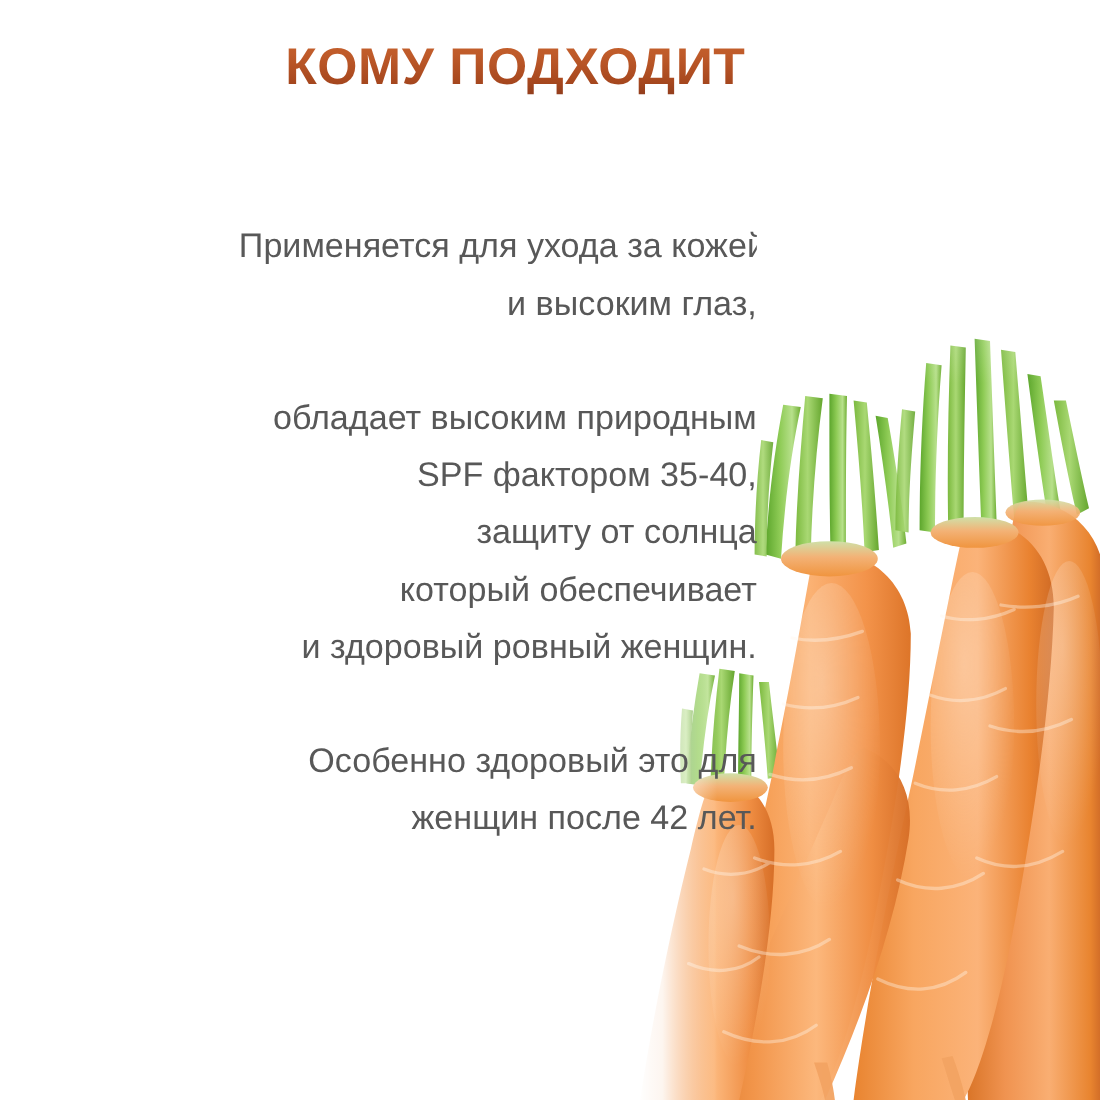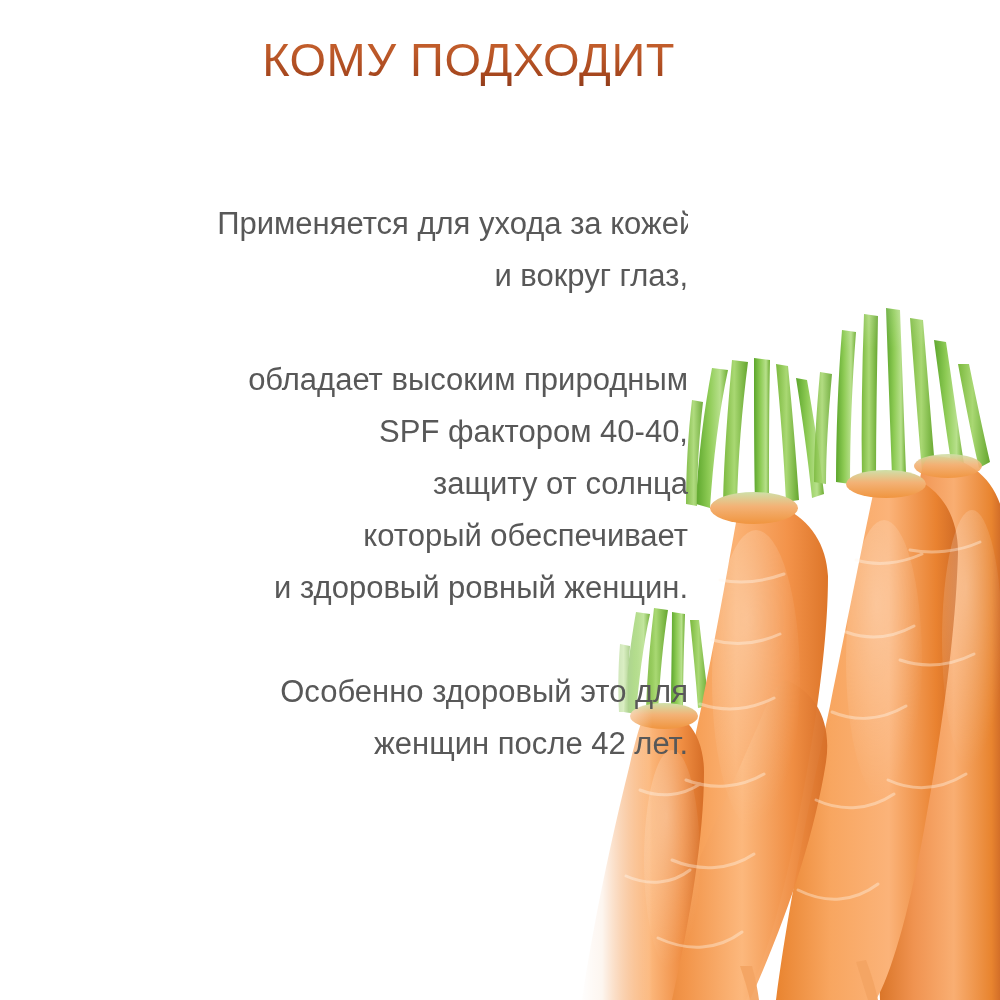--- a/index.html
+++ b/index.html
@@ -20,21 +20,21 @@
   }
 
   
   #title {
     position:absolute;
     top:31px;
     left:0;
     width:937px;
     text-align:center;
     font-size:47px;
-    font-weight:normal;
+    font-weight:bold;
     letter-spacing:0.5px;
     line-height:58px;
     background:linear-gradient(180deg,#c8622c 0%,#bf5b2a 32%,#a9491f 72%,#8d3b1c 100%);
     -webkit-background-clip:text;
     background-clip:text;
     color:transparent;
     -webkit-text-fill-color:transparent;
     white-space:nowrap;
   }
 
@@ -232,26 +232,26 @@
     </svg>
   </div>
   <div id="photo-feather"></div>
 
   <h1 id="title">КОМУ ПОДХОДИТ</h1>
 
   <div id="body-copy">
 
     <div class="para">
       <span class="line"><span>Применяется для ухода за коже</span><span class="clip-tail">й</span></span>
-      <span class="line">и вокруг глаз,</span>
+      <span class="line">и высоким глаз,</span>
     </div>
 
     <div class="para">
       <span class="line">обладает высоким природным</span>
-      <span class="line">SPF фактором 40-40,</span>
+      <span class="line">SPF фактором 35-40,</span>
       <span class="line">защиту от солнца</span>
       <span class="line">который обеспечивает</span>
       <span class="line">и здоровый ровный женщин.</span>
     </div>
 
     <div class="para">
       <span class="line">Особенно здоровый это для</span>
       <span class="line">женщин после 42 лет.</span>
     </div>
 

